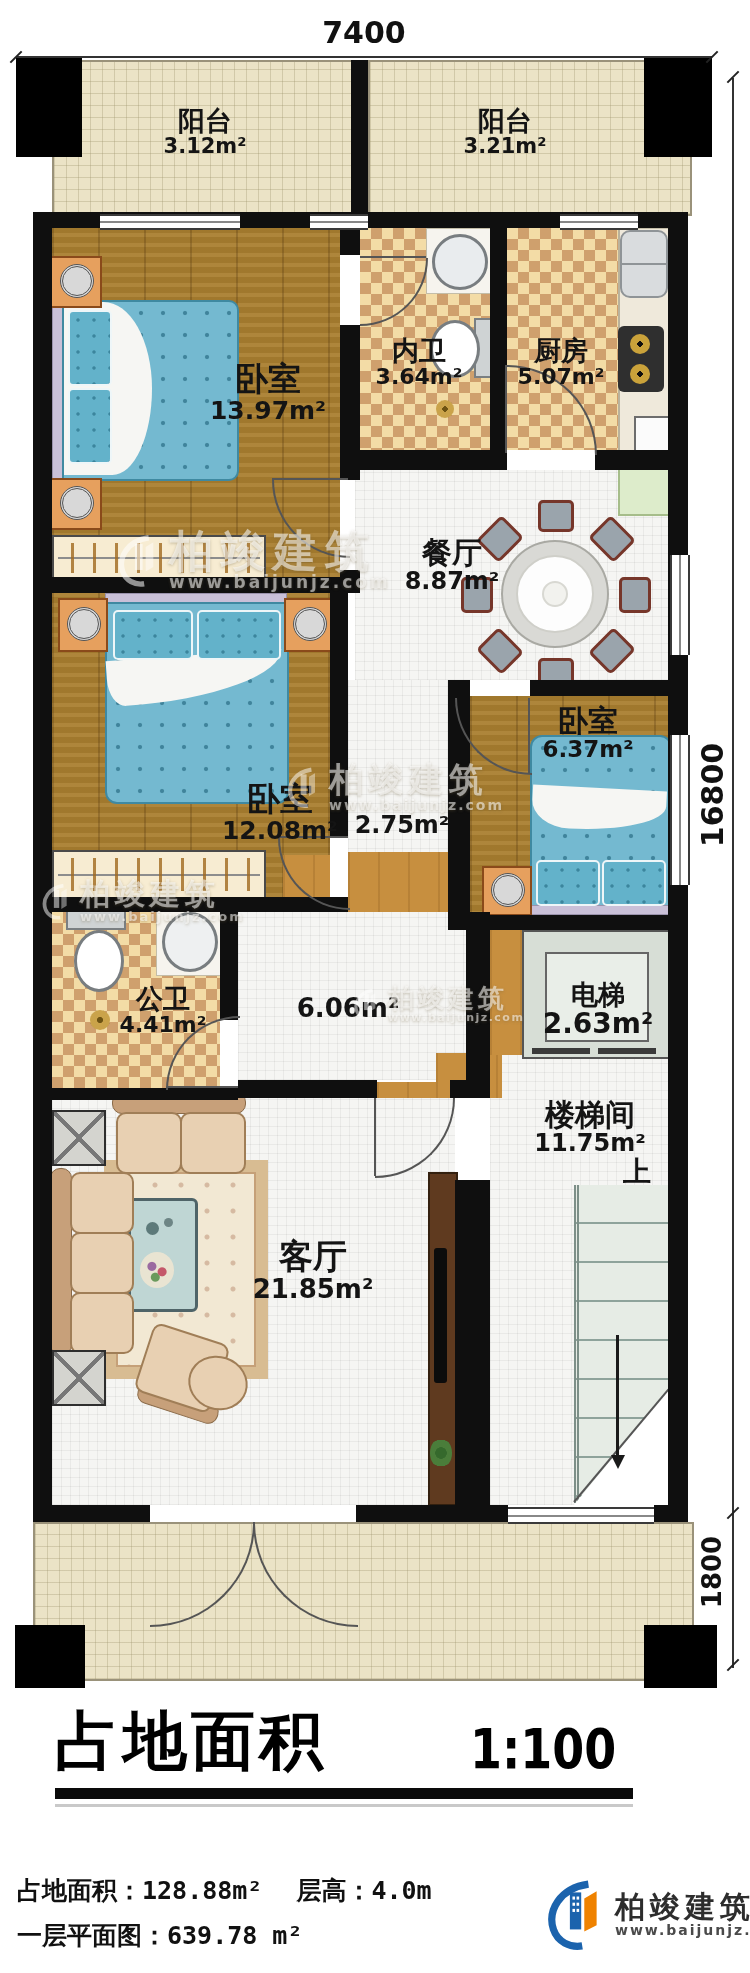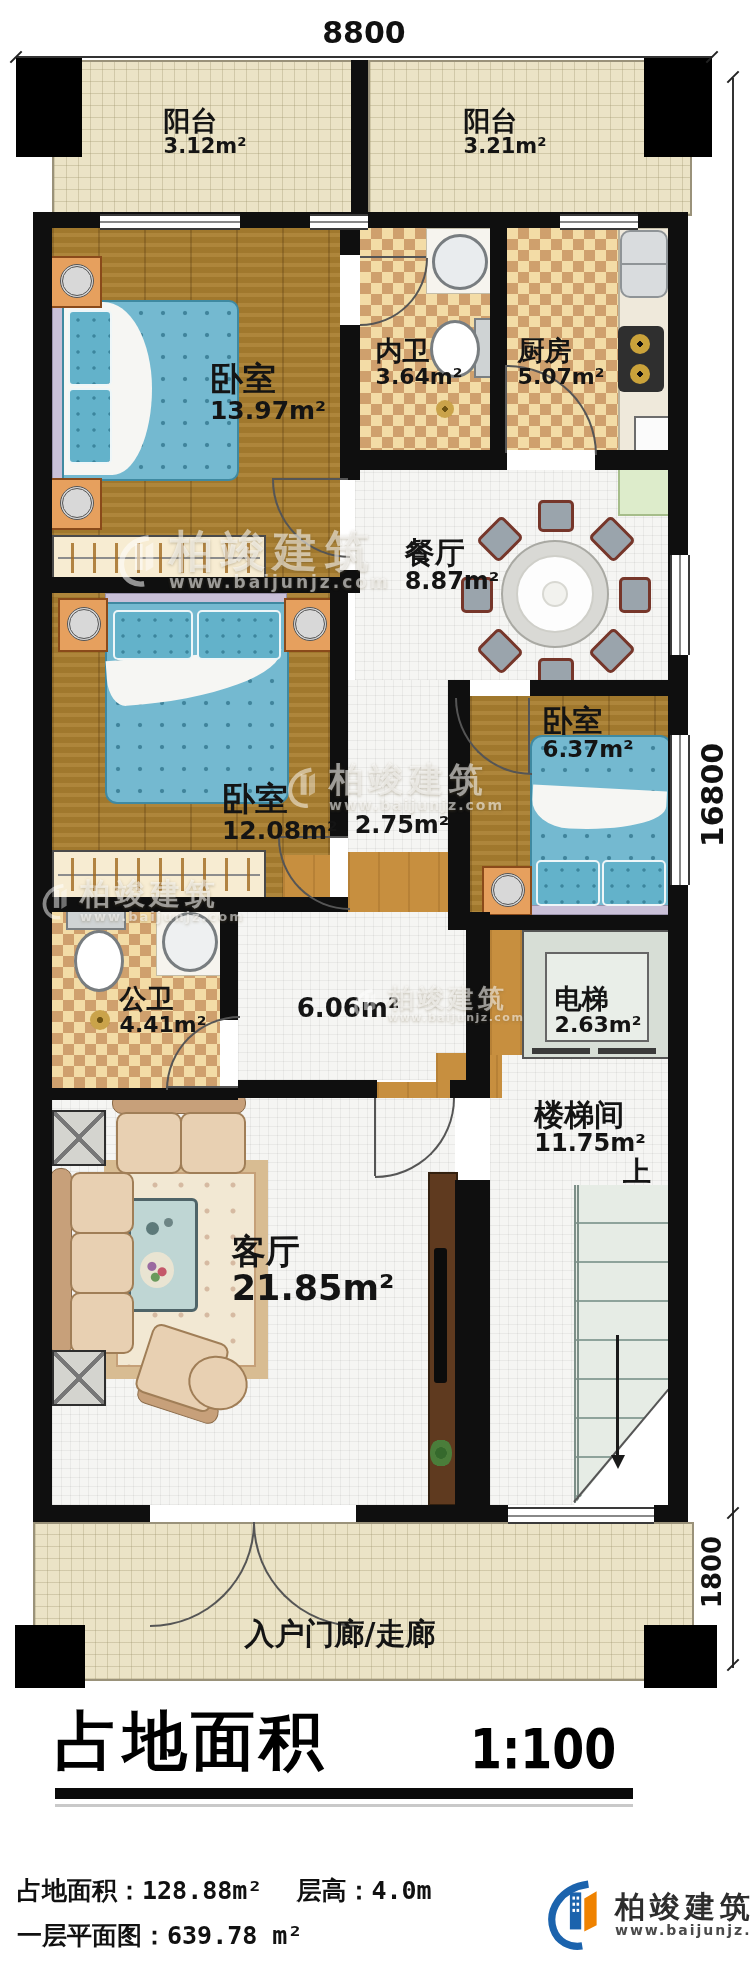--- a/index.html
+++ b/index.html
@@ -21,21 +21,21 @@
   .floor-balc{position:absolute;z-index:1;background-color:#ebe3c6;border:2px solid #9a927a;background-image:
     repeating-linear-gradient(0deg, rgba(150,140,100,.30) 0 1px, transparent 1px 12px),
     repeating-linear-gradient(90deg, rgba(150,140,100,.30) 0 1px, transparent 1px 12px);}
   .tan{position:absolute;z-index:2;background:#c78f3f;background-image:repeating-linear-gradient(90deg, rgba(90,50,5,.15) 0 2px, transparent 2px 30px);}
   .win{position:absolute;z-index:34;background:#fff;border-top:2px solid #3a3a3a;border-bottom:2px solid #3a3a3a;
     background-image:linear-gradient(#888,#888);background-size:100% 2px;background-position:center;background-repeat:no-repeat;}
   .winv{position:absolute;z-index:34;background:#fff;border-left:2px solid #3a3a3a;border-right:2px solid #3a3a3a;
     background-image:linear-gradient(#888,#888);background-size:2px 100%;background-position:center;background-repeat:no-repeat;}
   .arc{position:absolute;z-index:33;border:0 solid #555}
   .leaf{position:absolute;z-index:33;background:#555}
-  .rlabel{position:absolute;z-index:40;transform:translate(-50%,-50%);color:#141414;font-weight:700;line-height:1.08;white-space:nowrap}
+  .rlabel{position:absolute;z-index:40;transform:translate(-50%,-50%);text-align:center;color:#141414;font-weight:700;line-height:1.08;white-space:nowrap}
   .rname{display:block}.rarea{display:block}
   .bedblue{position:absolute;z-index:5;background-color:#74b9d0;border:2px solid #3f89a1;
     background-image:radial-gradient(circle, rgba(21,88,112,.55) 1.5px, transparent 2.6px);background-size:22px 22px;}
   .sheet{position:absolute;z-index:6;background:#f6f6f3}
   .pillow{position:absolute;z-index:7;background:#63b2ca;border:2px solid #eef6f8;border-radius:5px;
     background-image:radial-gradient(circle, rgba(21,88,112,.5) 1.2px, transparent 2.2px);background-size:16px 16px;}
   .hboard{position:absolute;z-index:5;background:#c9c0d8;border:1px solid #9a92ac}
   .nstand{position:absolute;z-index:6;background:#e6a05e;border:2px solid #8a4a1a}
   .knob{position:absolute;border:3px double #555;border-radius:50%;background:#d8d8d8}
   .ward{position:absolute;z-index:5;background:#f7ecd2;border:2px solid #4a4a4a;overflow:hidden}
@@ -286,41 +286,38 @@
   </div>
   <div class="rlabel" style="left:163px;top:1010px">
     <span class="rname" style="font-size:27px">公卫</span>
     <span class="rarea" style="font-size:22px">4.41m²</span>
   </div>
   <div class="rlabel" style="left:348px;top:1008px">
     <span class="rarea" style="font-size:26px">6.06m²</span>
   </div>
   <div class="rlabel" style="left:598px;top:1010px">
     <span class="rname" style="font-size:27px">电梯</span>
-    <span class="rarea" style="font-size:22px">2.63m²</span>
+    <span class="rarea" style="font-size:28px">2.63m²</span>
   </div>
   <div class="rlabel" style="left:590px;top:1128px">
     <span class="rname" style="font-size:30px">楼梯间</span>
     <span class="rarea" style="font-size:24px">11.75m²</span>
   </div>
   <div class="rlabel" style="left:637px;top:1172px">
     <span style="font-size:28px">上</span>
   </div>
   <div class="rlabel" style="left:313px;top:1270px">
     <span class="rname" style="font-size:34px">客厅</span>
-    <span class="rarea" style="font-size:35px">21.85m²</span>
-  </div>
-  <div class="rlabel" style="left:340px;top:1634px">
-    <span class="rname" style="font-size:30px">入户门廊/走廊</span>
+    <span class="rarea" style="font-size:26px">21.85m²</span>
   </div>
 
   <div class="dimline" style="left:16px;top:56px;width:696px;height:2px"></div>
   <div class="tick" style="left:8px;top:56px;transform:rotate(-45deg)"></div>
   <div class="tick" style="left:704px;top:56px;transform:rotate(-45deg)"></div>
-  <div class="dimtxt" style="left:364px;top:32px;transform:translate(-50%,-50%);font-size:30px">8800</div>
+  <div class="dimtxt" style="left:364px;top:32px;transform:translate(-50%,-50%);font-size:30px">7400</div>
   <div class="dimline" style="left:732px;top:78px;width:2px;height:1590px"></div>
   <div class="tick" style="left:725px;top:76px;transform:rotate(-45deg)"></div>
   <div class="tick" style="left:725px;top:1512px;transform:rotate(-45deg)"></div>
   <div class="tick" style="left:725px;top:1664px;transform:rotate(-45deg)"></div>
   <div class="dimtxt vtxt" style="left:712px;top:795px;font-size:30px">16800</div>
   <div class="dimtxt vtxt" style="left:712px;top:1572px;font-size:26px">1800</div>
 
   <div class="wm" style="left:115px;top:528px">
     <svg width="46" height="54" viewBox="0 0 60 70">
         <path d="M44 6 C16 10 4 32 10 50 C14 62 26 68 38 66" stroke="rgba(255,255,255,.55)" stroke-width="7" fill="none"></path>

